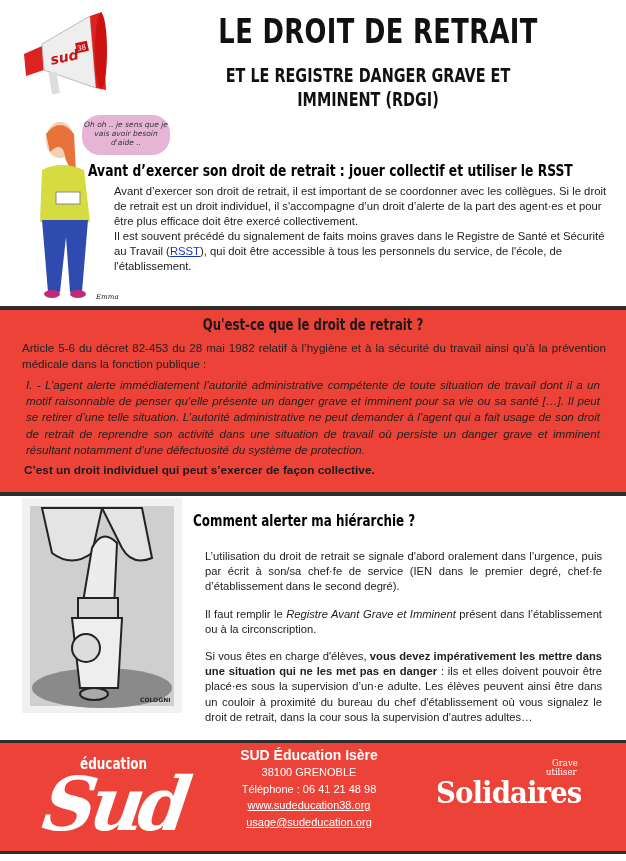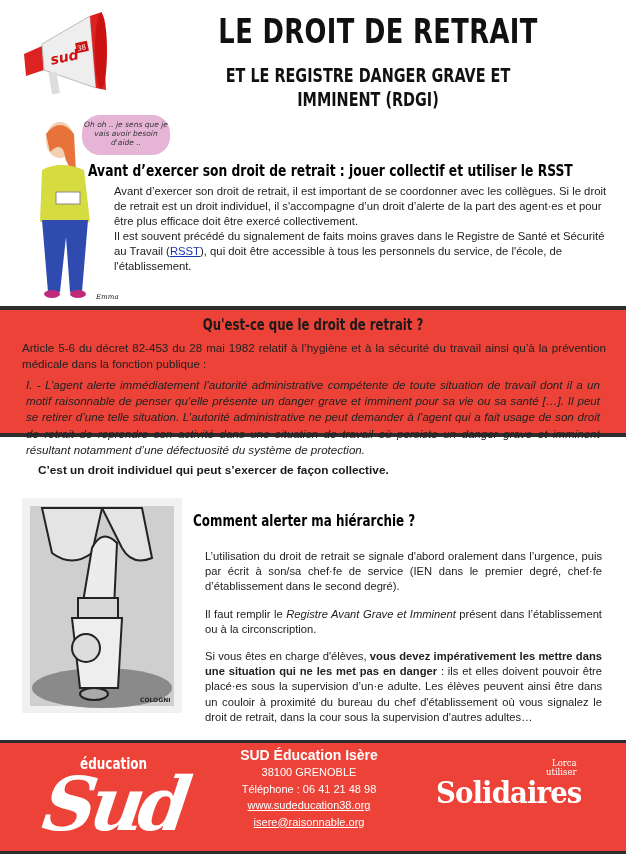--- a/index.html
+++ b/index.html
@@ -21,28 +21,28 @@
     border-radius: 18px; font-family: "DejaVu Sans", sans-serif; font-style: italic; font-size: 7.5px; line-height: 9px;
     text-align: center; padding-top: 5px; color: #333; }
   .signature { position: absolute; left: 96px; top: 293px; font-family: "DejaVu Serif", serif; font-style: italic; font-size: 7px; color: #222; }
   .s1-title { position: absolute; left: 88px; top: 161px; font-family: "DejaVu Sans", sans-serif; font-weight: bold;
     font-size: 16px; white-space: nowrap; transform: scaleX(0.77); transform-origin: left; color: #000; }
   .s1-body { position: absolute; left: 114px; top: 184px; width: 500px; font-size: 11.3px; line-height: 15px; text-align: left; color: #222; }
   .s1-body p { margin: 0; }
   .link { color: #1a33b5; text-decoration: underline; }
 
   
-  .red-band { position: absolute; left: 0; top: 306px; width: 626px; height: 131px; background: #ec4237;
+  .red-band { position: absolute; left: 0; top: 306px; width: 626px; height: 190px; background: #ec4237;
     border-top: 4px solid #2d2d2d; border-bottom: 4px solid #2d2d2d; }
   .s2-title { position: absolute; left: 0; top: 6px; width: 626px; text-align: center; font-family: "DejaVu Sans", sans-serif;
     font-weight: bold; font-size: 15px; transform: scaleX(0.78); color: #1a1a1a; }
   .s2-intro { position: absolute; left: 22px; top: 30px; width: 584px; font-size: 11.6px; line-height: 16px; text-align: justify; color: #222; }
   .s2-quote { position: absolute; left: 26px; top: 67px; width: 574px; font-size: 11.6px; line-height: 16.2px; text-align: justify;
     font-style: italic; color: #222; }
-  .s2-conclusion { position: absolute; left: 38px; top: 153px; font-size: 11.8px; font-weight: bold; color: #1a1a1a; }
+  .s2-conclusion { position: absolute; left: 24px; top: 153px; font-size: 11.8px; font-weight: bold; color: #1a1a1a; }
 
   
   .cartoon { position: absolute; left: 22px; top: 498px; width: 160px; height: 215px; background: #f1f1f1; }
   .s3-title { position: absolute; left: 193px; top: 512px; font-family: "DejaVu Sans", sans-serif; font-weight: bold; font-size: 15.5px;
     white-space: nowrap; transform: scaleX(0.77); transform-origin: left; color: #000; }
   .s3-body { position: absolute; left: 193px; top: 537px; width: 421px; font-size: 11.2px; line-height: 15.2px; text-align: justify; color: #222; }
   .s3-body p { margin: 12px; }
 
   
   .footer { position: absolute; left: 0; top: 740px; width: 626px; height: 114px; background: #ec4237;
@@ -121,20 +121,20 @@
 </div>
 
 <div class="footer">
   <div class="sud-word">Sud</div>
   <div class="sud-edu">éducation</div>
   <div class="contact">
     <div class="org">SUD Éducation Isère</div>
     <div>38100 GRENOBLE</div>
     <div>Téléphone : 06 41 21 48 98</div>
     <div class="u">www.sudeducation38.org</div>
-    <div class="u">isere@raisonnable.org</div>
+    <div class="u">usage@sudeducation.org</div>
   </div>
   <div class="union">
-    <div style="padding-left:6px">Lorca</div>
+    <div style="padding-left:6px">Grave</div>
     <div>utiliser</div>
   </div>
   <div class="solidaires">Solidaires</div>
 </div>
 
 </body></html>

